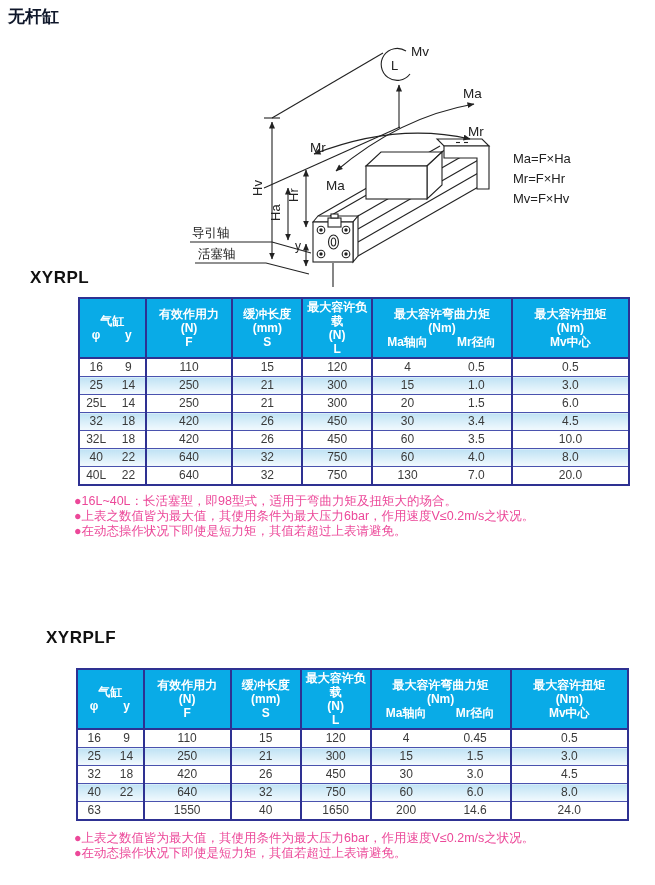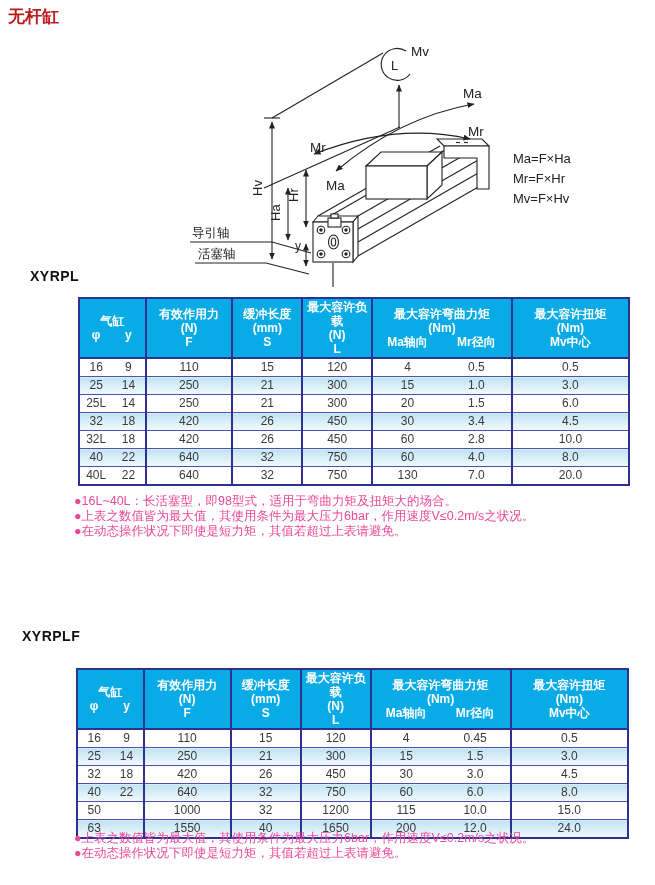--- a/index.html
+++ b/index.html
@@ -1,22 +1,22 @@
 <!DOCTYPE html>
 <html><head>
 <meta charset="utf-8">
 <style>
   html,body{margin:0;padding:0;background:#fff;}
   body{position:relative;width:655px;height:885px;overflow:hidden;
        font-family:"Liberation Sans",sans-serif;color:#1a1a1a;}
   .abs{position:absolute;}
-  .page-title{left:8px;top:5px;font-size:17px;font-weight:bold;color:#b91c1c;}
-  .section-title{font-size:14px;font-weight:bold;color:#111;letter-spacing:0.5px;text-align:center;}
+  .page-title{left:8px;top:5px;font-size:17px;font-weight:bold;color:#0f172a;}
+  .section-title{font-size:17px;font-weight:bold;color:#111;letter-spacing:0.5px;text-align:center;}
   #sec1{left:30px;top:268px;}
-  #sec2{left:22px;top:628px;}
+  #sec2{left:46px;top:628px;}
   #diagram{left:0;top:0;}
   .tblwrap{position:absolute;}
   #tbl0{left:78px;top:297px;width:552px;}
   #tbl1{left:76px;top:668px;width:553px;}
   table{border-collapse:collapse;width:100%;table-layout:fixed;border:2px solid #2e3192;}
   th{background:#09abe7;color:#fff;font-size:12px;font-weight:bold;
      border:2px solid #2e3192;padding:1px 0;height:49px;vertical-align:middle;}
   th .hl{line-height:14px;text-align:center;}
   .split{display:flex;}
   .split span{flex:1;text-align:center;}
@@ -240,21 +240,21 @@
               <span>32L</span>
               <span>18</span>
             </div>
           </td>
           <td>420</td>
           <td>26</td>
           <td>450</td>
           <td>
             <div class="split">
               <span>60</span>
-              <span>2.8</span>
+              <span>3.5</span>
             </div>
           </td>
           <td>10.0</td>
         </tr>
         <tr>
           <td>
             <div class="split">
               <span>40</span>
               <span>22</span>
             </div>
@@ -416,49 +416,31 @@
             <div class="split">
               <span>60</span>
               <span>6.0</span>
             </div>
           </td>
           <td>8.0</td>
         </tr>
         <tr>
           <td>
             <div class="split">
-              <span>50</span>
-              <span></span>
-            </div>
-          </td>
-          <td>1000</td>
-          <td>32</td>
-          <td>1200</td>
-          <td>
-            <div class="split">
-              <span>115</span>
-              <span>10.0</span>
-            </div>
-          </td>
-          <td>15.0</td>
-        </tr>
-        <tr>
-          <td>
-            <div class="split">
               <span>63</span>
               <span></span>
             </div>
           </td>
           <td>1550</td>
           <td>40</td>
           <td>1650</td>
           <td>
             <div class="split">
               <span>200</span>
-              <span>12.0</span>
+              <span>14.6</span>
             </div>
           </td>
           <td>24.0</td>
         </tr>
       </tbody>
     </table>
   </div>
 <div id="notes1" class="notes">
     <div>●上表之数值皆为最大值，其使用条件为最大压力6bar，作用速度V≤0.2m/s之状况。</div>
     <div>●在动态操作状况下即使是短力矩，其值若超过上表请避免。</div>

